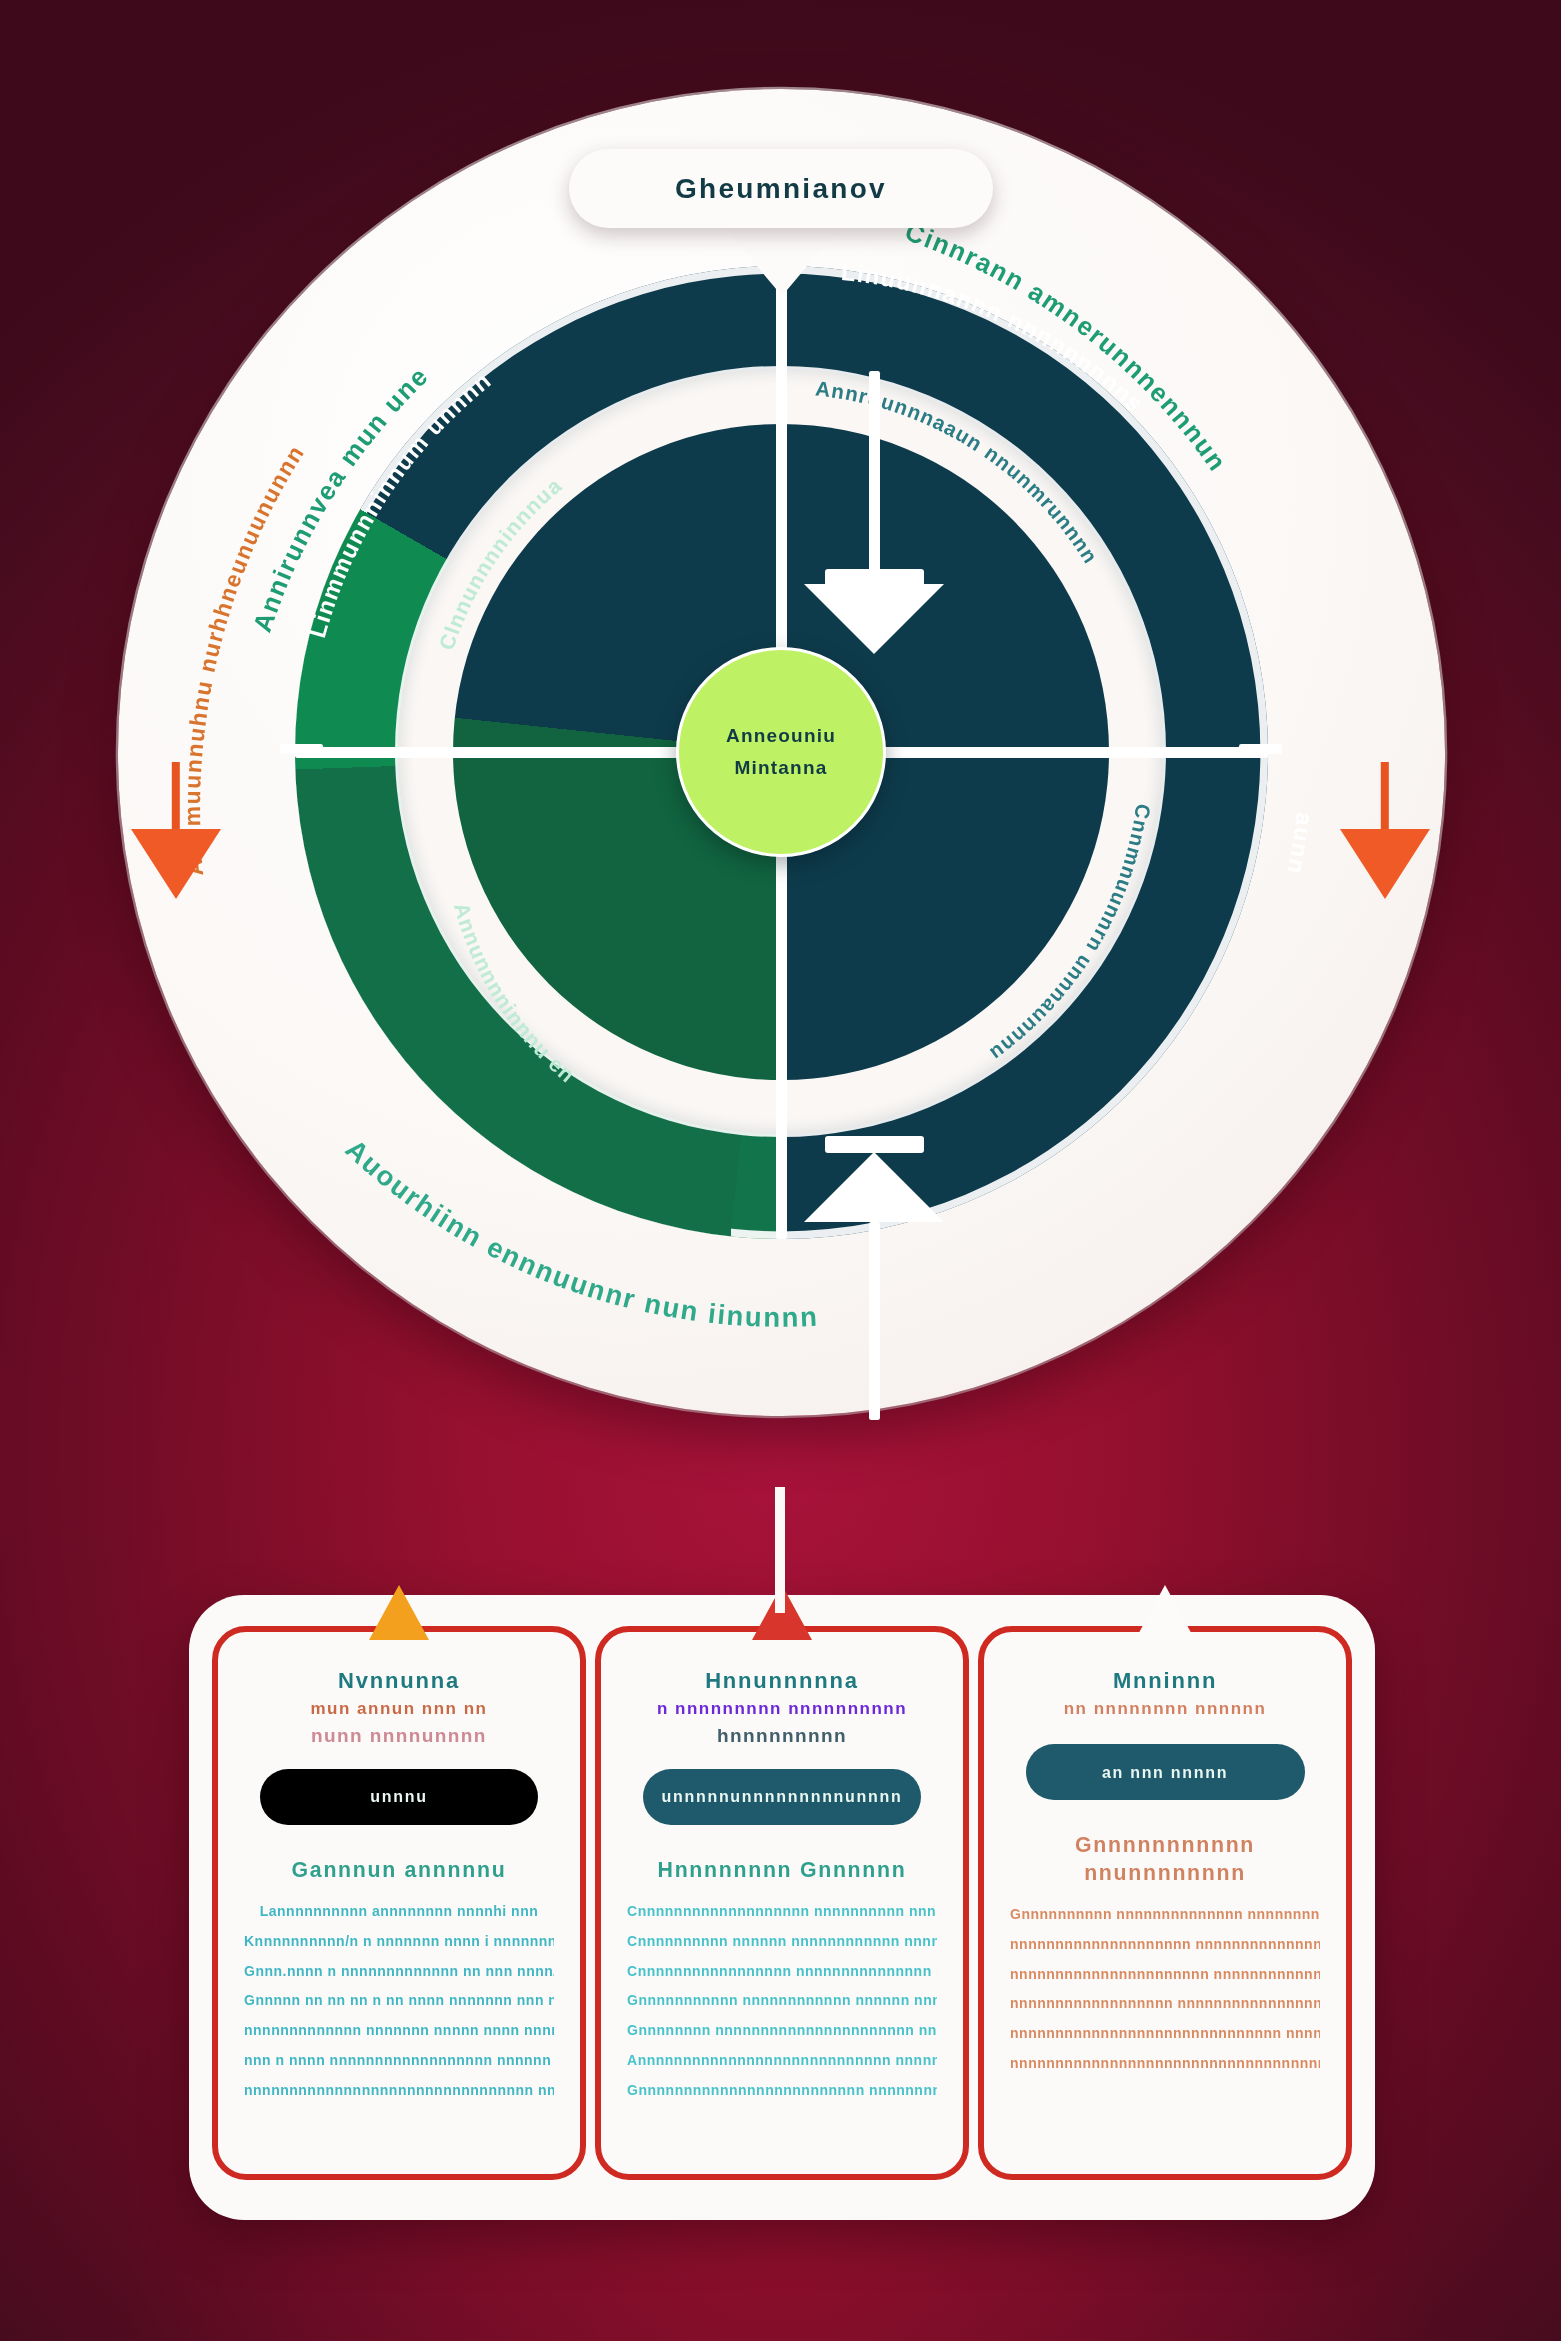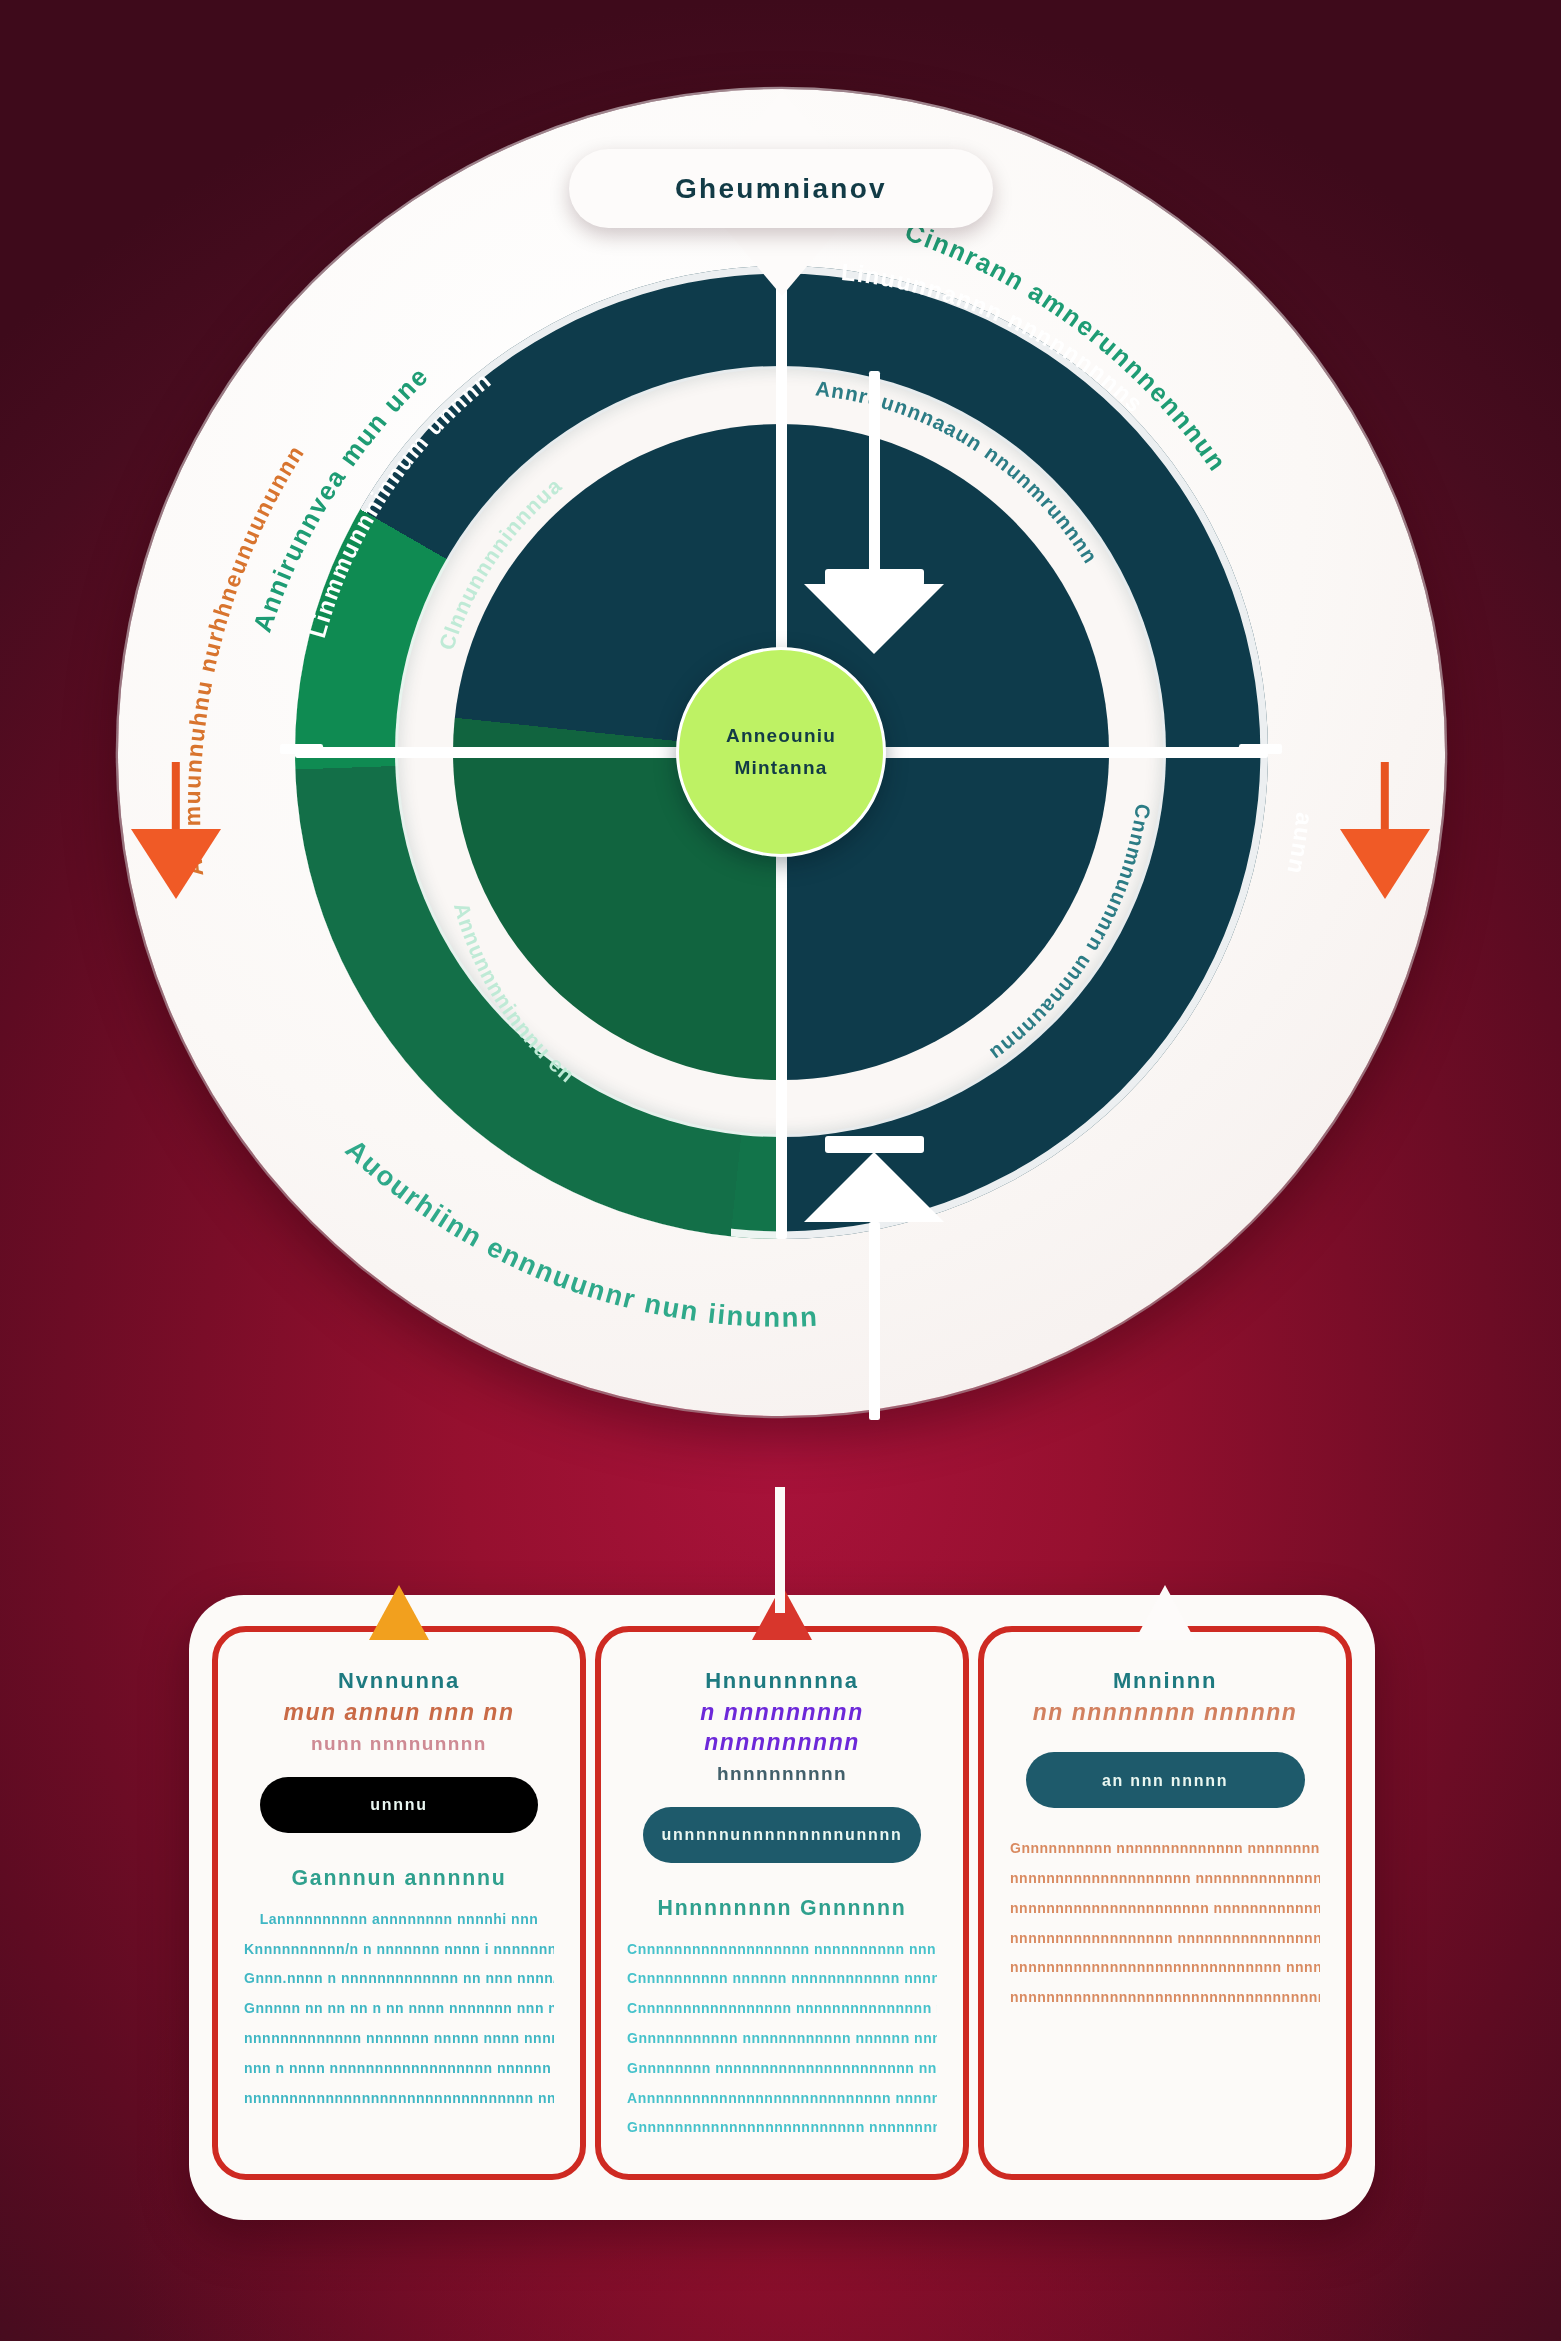--- a/index.html
+++ b/index.html
@@ -327,26 +327,25 @@
 
   .card-title {
     color: #1E7A80;
     font-size: 22px;
     font-weight: 700;
     letter-spacing: 1.8px;
     line-height: 1.28;
     margin-bottom: 3px;
   }
   .card-subtitle {
-    font-size: 23px;
+    font-size: 17px;
     font-weight: 700;
     letter-spacing: 1.5px;
     line-height: 1.3;
     margin-bottom: 4.6px;
-    font-style: italic;
   }
   .card-subtitle.tone-orange { color: #C96A46; }
   .card-subtitle.tone-teal   { color: #6d28d9; }
   .card-subtitle.tone-salmon { color: #D2805F; }
 
   .card-subtitle2 {
     font-size: 19px;
     font-weight: 700;
     letter-spacing: 1.4px;
     line-height: 1.3;
@@ -541,20 +540,21 @@
       <div class="card-line line-cyan">Gnnnnnnnnnnnnnnnnnnnnnnnnn nnnnnnnnnnnnnn nnnnnnnnnnnn</div>
     </div>
   </div>
 
   <div class="card">
     <div id="notch-3" class="card-notch"></div>
     <div class="card-title">Mnninnn</div>
     <div class="card-subtitle tone-salmon">nn nnnnnnnn nnnnnn</div>
     <div class="card-subtitle2 tone-dark"></div>
     <div class="card-pill pill-teal">an nnn nnnnn</div>
+    <div class="card-section-head tone-salmon">Gnnnnnnnnnnn nnunnnnnnnn</div>
     <div class="card-lines">
       <div class="card-line line-orange">Gnnnnnnnnnn nnnnnnnnnnnnnn nnnnnnnnnnn nnnnnnnnnnn</div>
       <div class="card-line line-orange">nnnnnnnnnnnnnnnnnnnn nnnnnnnnnnnnnnnnnn nnnnnnnnnn</div>
       <div class="card-line line-orange">nnnnnnnnnnnnnnnnnnnnnn nnnnnnnnnnnnn nnnnnnnnnnnnnn</div>
       <div class="card-line line-orange">nnnnnnnnnnnnnnnnnn nnnnnnnnnnnnnnnnnnnnn nnnnnnnnnn</div>
       <div class="card-line line-orange">nnnnnnnnnnnnnnnnnnnnnnnnnnnnnn nnnnnnnnnnnnnnnnnnnn</div>
       <div class="card-line line-orange">nnnnnnnnnnnnnnnnnnnnnnnnnnnnnnnnnnnnnnnnnnnnnnnnnnnn</div>
     </div>
   </div>
 

